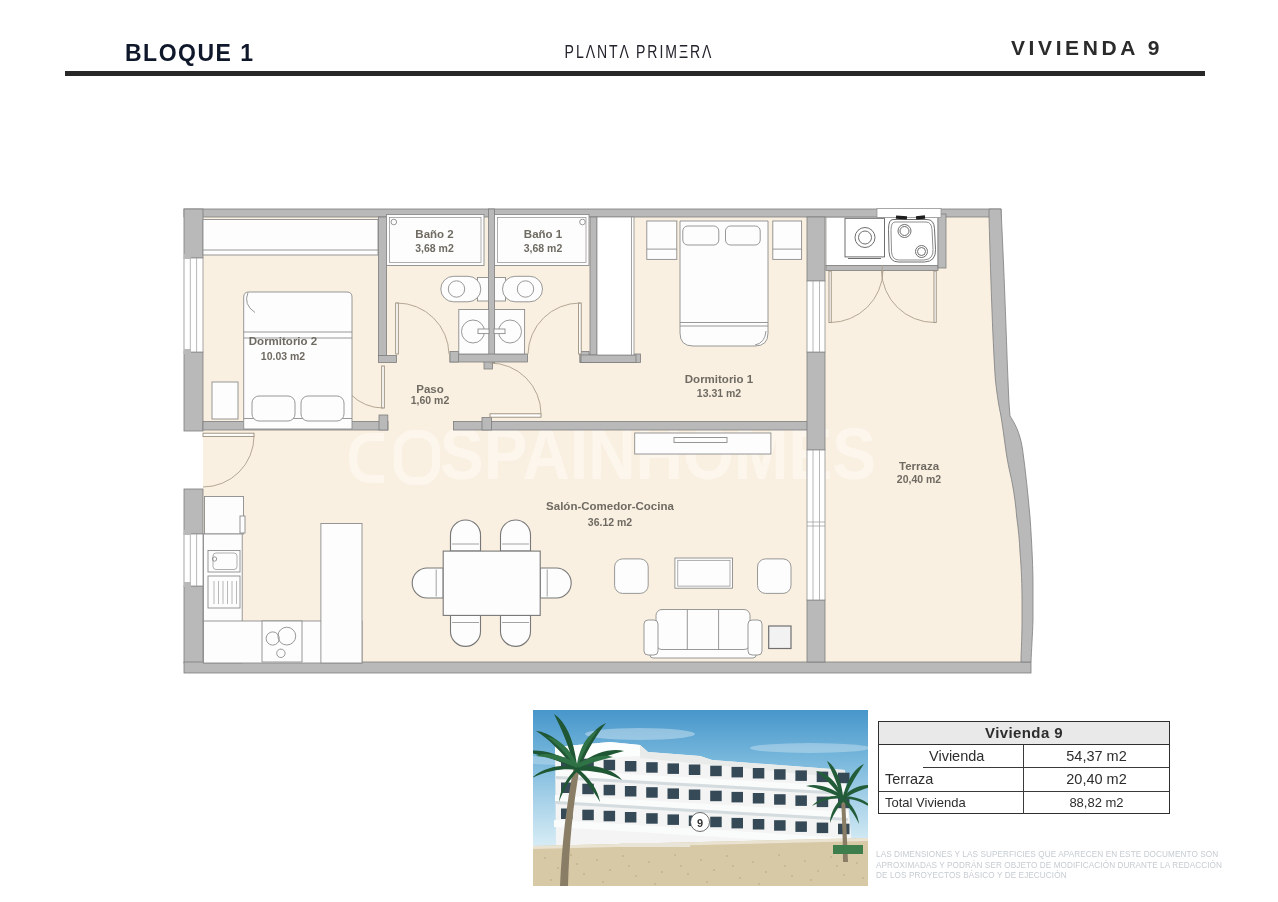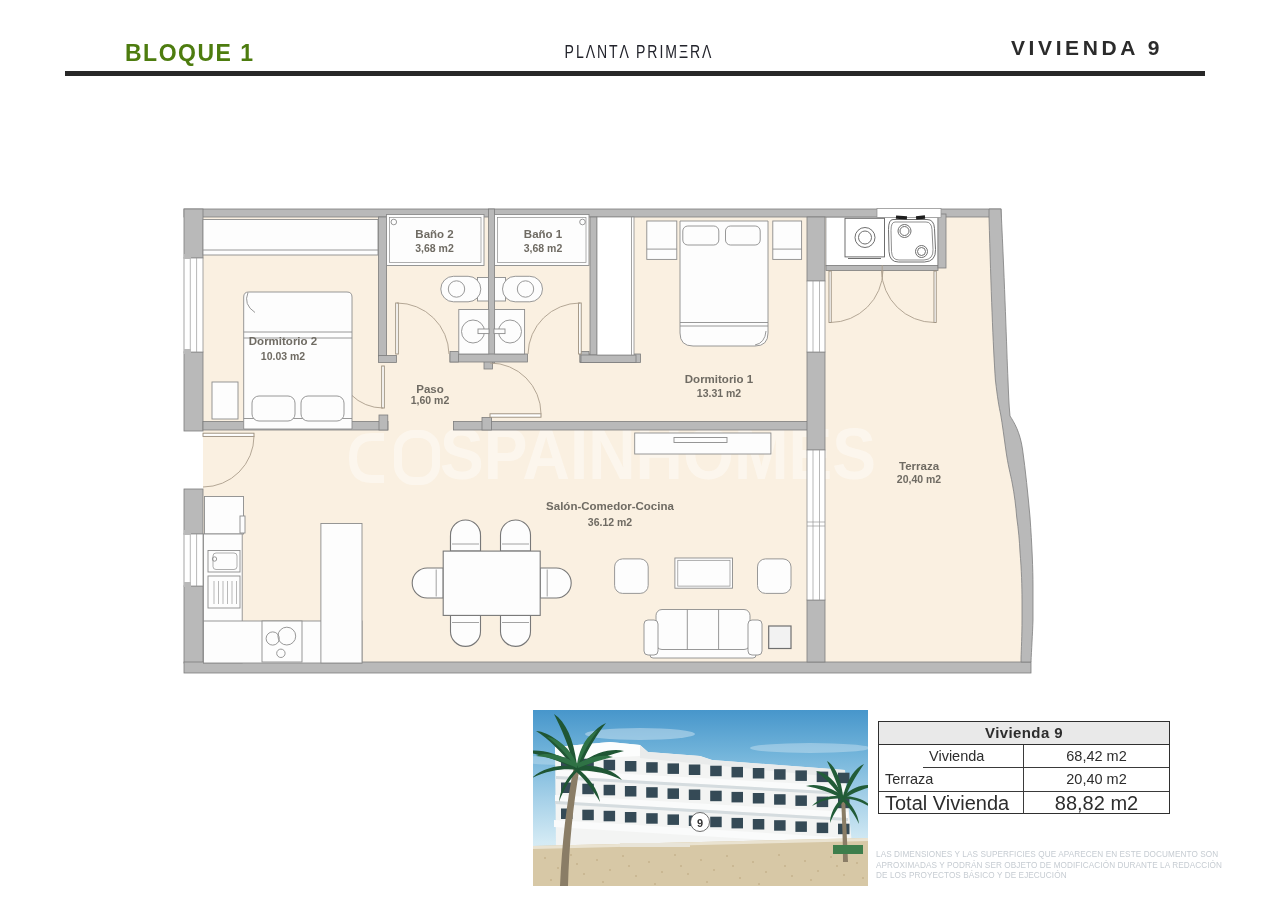--- a/index.html
+++ b/index.html
@@ -1,20 +1,20 @@
 <!DOCTYPE html>
 <html><head><meta charset="utf-8">
 <style>
 html,body{margin:0;padding:0;background:#ffffff;}
 #page{position:relative;width:1278px;height:902px;overflow:hidden;font-family:"Liberation Sans",sans-serif;background:#fff;}
 .abs{position:absolute;}
 </style></head>
 <body>
 <div id="page">
-<div class="abs" style="left:125px;top:40px;font-size:23px;font-weight:bold;letter-spacing:1.5px;color:#4d7c0f;">BLOQUE 1</div>
+<div class="abs" style="left:125px;top:40px;font-size:23px;font-weight:bold;letter-spacing:1.5px;color:#0f172a;">BLOQUE 1</div>
 <div class="abs" style="left:0px;top:42px;width:1278px;text-align:center;font-size:18px;font-weight:400;letter-spacing:2.5px;color:#23242c;transform:scaleX(0.78);">PLΛNTΛ PRIMΞRΛ</div>
 <div class="abs" style="left:1011px;top:36px;font-size:21px;font-weight:bold;letter-spacing:3.6px;color:#2b2b2b;">VIVIENDA 9</div>
 <div class="abs" style="left:65px;top:70.5px;width:1140px;height:5.5px;background:#282828;"></div>
 <svg class="abs" style="left:0;top:0" width="1278" height="902" viewBox="0 0 1278 902">
 
 <path d="M203,217 H989 C991,290 993,345 995.4,380 C997.5,398 999,407 1000.6,414 C1002.5,425 1004,437 1005.7,449 C1008,466 1010.5,474 1012.2,483 C1014.5,495 1015.8,506 1016.7,517 C1018.5,530 1019.5,541 1020,552 C1021.5,570 1022,586 1022,600 L1022,620 C1022,635 1021.3,650 1021,658 L1021,662 H203 Z" fill="#faf0e1"></path>
 
 <g opacity="0.42" fill="none" stroke="#ffffff">
 <path d="M384,437 h-12 q-19,0 -19,21 q0,21 19,21 h12" stroke-width="8" fill="none"></path>
 <rect x="398" y="434" width="38" height="47" rx="16" stroke-width="8"></rect>
@@ -398,26 +398,26 @@
 </g>
 <circle cx="700" cy="822" r="9.5" fill="#ffffff" stroke="#4a4a4a" stroke-width="0.8"></circle>
 <text x="700" y="826.5" font-size="11" font-weight="bold" fill="#333333" text-anchor="middle" font-family="Liberation Sans, sans-serif">9</text>
 </g>
 </svg>
 
 <div class="abs" style="left:878px;top:721px;width:292px;height:93px;border:1.5px solid #2f2f2f;box-sizing:border-box;color:#2d2d2d;">
   <div style="height:21.5px;background:#e9e9e9;border-bottom:1.5px solid #2f2f2f;text-align:center;font-size:15px;font-weight:bold;letter-spacing:0.4px;line-height:21px;">Vivienda 9</div>
   <div style="display:flex;height:22.8px;border-bottom:1.2px solid #3a3a3a;font-size:14.5px;margin-left:44px;">
     <div style="flex:1;padding-left:6px;line-height:22px;">Vivienda</div>
-    <div style="width:145px;border-left:1.2px solid #3a3a3a;text-align:center;line-height:22px;">68,42 m2</div>
+    <div style="width:145px;border-left:1.2px solid #3a3a3a;text-align:center;line-height:22px;">54,37 m2</div>
   </div>
   <div style="display:flex;height:22.8px;border-bottom:1.2px solid #3a3a3a;font-size:14.5px;">
     <div style="flex:1;padding-left:6px;line-height:22px;">Terraza</div>
     <div style="width:145px;border-left:1.2px solid #3a3a3a;text-align:center;line-height:22px;">20,40 m2</div>
   </div>
-  <div style="display:flex;height:22.5px;font-size:20px;align-items:center;">
+  <div style="display:flex;height:22.5px;font-size:13px;align-items:center;">
     <div style="flex:1;padding-left:6px;line-height:22px;">Total Vivienda</div>
     <div style="width:145px;border-left:1.2px solid #3a3a3a;text-align:center;line-height:22px;">88,82 m2</div>
   </div>
 </div>
 <div class="abs" style="left:876px;top:849px;font-size:9.3px;line-height:10.7px;letter-spacing:0.1px;color:#c6ccd2;white-space:nowrap;transform:scaleX(0.88);transform-origin:0 0;">LAS DIMENSIONES Y LAS SUPERFICIES QUE APARECEN EN ESTE DOCUMENTO SON<br>APROXIMADAS Y PODRÁN SER OBJETO DE MODIFICACIÓN DURANTE LA REDACCIÓN<br>DE LOS PROYECTOS BÁSICO Y DE EJECUCIÓN</div>
 
 </div>
 
 </body></html>

